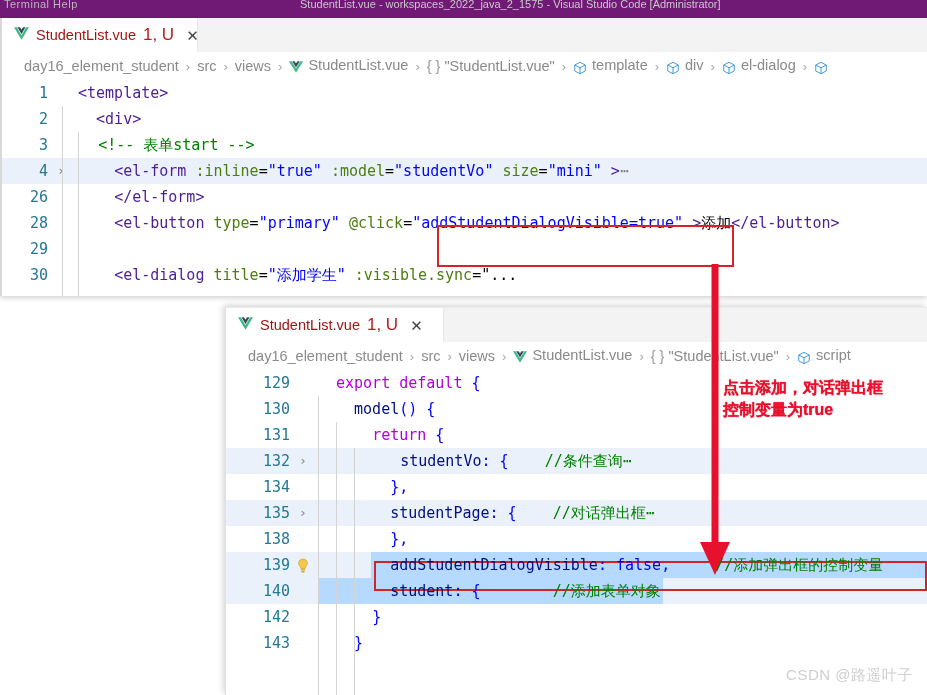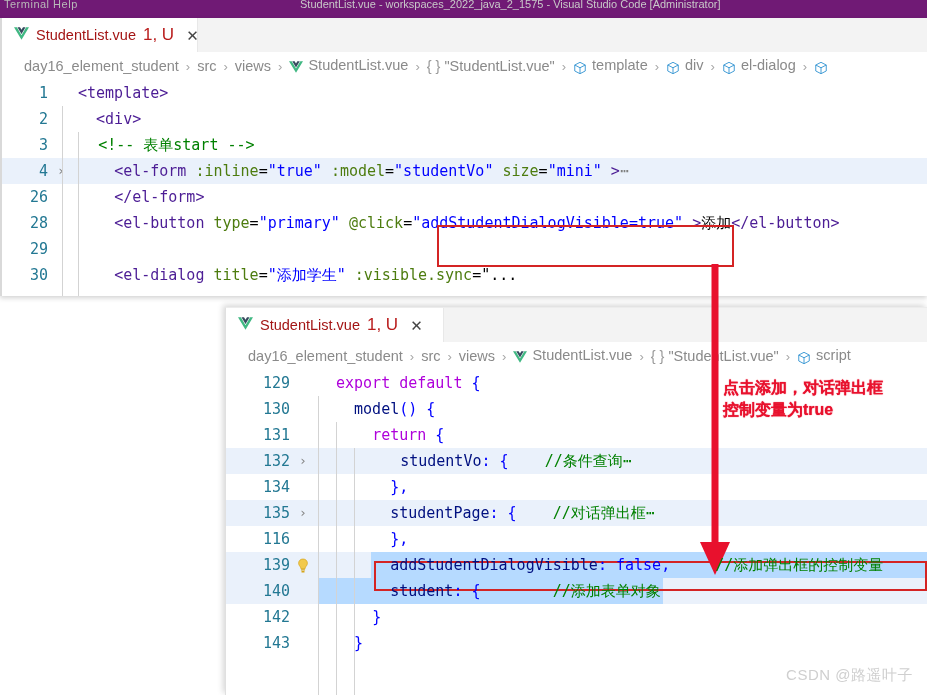--- a/index.html
+++ b/index.html
@@ -239,21 +239,21 @@
           </svg></span><span>script</span></span>
     </div>
 
   <div class="code" id="code2">
       <div class="line"><span class="ln" style="width: 64px;">129</span><span class="ltext" style="left: 110px;"><span class="t-kw">export</span> <span class="t-kw">default</span> <span class="t-val">{</span></span></div>
       <div class="line"><span class="ln" style="width: 64px;">130</span><span class="ltext" style="left: 110px;">  <span class="t-prop">model</span><span class="t-val">(</span><span class="t-val">)</span> <span class="t-val">{</span></span></div>
       <div class="line"><span class="ln" style="width: 64px;">131</span><span class="ltext" style="left: 110px;">    <span class="t-kw">return</span> <span class="t-val">{</span></span></div>
       <div class="line hl"><span class="ln" style="width: 64px;">132</span><span class="fold" style="left: 68px;">›</span><span class="ltext" style="left: 120px;">      <span class="t-prop">studentVo</span><span class="t-val">:</span> <span class="t-val">{</span>    <span class="t-comment">//条件查询⋯</span></span></div>
       <div class="line"><span class="ln" style="width: 64px;">134</span><span class="ltext" style="left: 110px;">      <span class="t-val">}</span><span class="t-val">,</span></span></div>
       <div class="line hl"><span class="ln" style="width: 64px;">135</span><span class="fold" style="left: 68px;">›</span><span class="ltext" style="left: 110px;">      <span class="t-prop">studentPage</span><span class="t-val">:</span> <span class="t-val">{</span>    <span class="t-comment">//对话弹出框⋯</span></span></div>
-      <div class="line"><span class="ln" style="width: 64px;">116</span><span class="ltext" style="left: 110px;">      <span class="t-val">}</span><span class="t-val">,</span></span></div>
+      <div class="line"><span class="ln" style="width: 64px;">138</span><span class="ltext" style="left: 110px;">      <span class="t-val">}</span><span class="t-val">,</span></span></div>
       <div class="line hl"><div style="position: absolute; left: 145px; top: 0px; width: 780px; height: 26px; background: rgb(173, 214, 255); opacity: 0.85; z-index: 0;"></div><span class="ln" style="width: 64px; z-index: 2;">139</span><span class="bulb" style="left: 68px;"><svg width="14" height="16" viewBox="0 0 16 18">
             <path d="M8 1 C4.9 1 3 3.2 3 5.8 C3 7.7 4.2 9 5.2 10.3 L5.6 12 L10.4 12 L10.8 10.3 C11.8 9 13 7.7 13 5.8 C13 3.2 11.1 1 8 1 Z" fill="#f2c94c" stroke="#d6a417" stroke-width="0.8"></path>
             <rect x="5.6" y="12.6" width="4.8" height="1.6" rx="0.6" fill="#d6a417"></rect>
             <rect x="6.2" y="14.8" width="3.6" height="1.6" rx="0.6" fill="#d6a417"></rect>
           </svg></span><span class="ltext" style="left: 110px; z-index: 2;">      <span class="t-prop">addStudentDialogVisible</span><span class="t-val">:</span> <span class="t-kw2">false</span><span class="t-val">,</span>     <span class="t-comment">//添加弹出框的控制变量</span></span></div>
       <div class="line hl"><div style="position: absolute; left: 92px; top: 0px; width: 345px; height: 26px; background: rgb(173, 214, 255); opacity: 0.85; z-index: 0;"></div><span class="ln" style="width: 64px; z-index: 2;">140</span><span class="ltext" style="left: 110px; z-index: 2;">      <span class="t-prop">student</span><span class="t-val">:</span> <span class="t-val">{</span>        <span class="t-comment">//添加表单对象</span></span></div>
       <div class="line"><span class="ln" style="width: 64px;">142</span><span class="ltext" style="left: 110px;">    <span class="t-val">}</span></span></div>
       <div class="line"><span class="ln" style="width: 64px;">143</span><span class="ltext" style="left: 110px;">  <span class="t-val">}</span></span></div>
       <div class="indent-guide" style="left: 92px; top: 26px; height: 312px;"></div>
       <div class="indent-guide" style="left: 110px; top: 52px; height: 286px;"></div>

